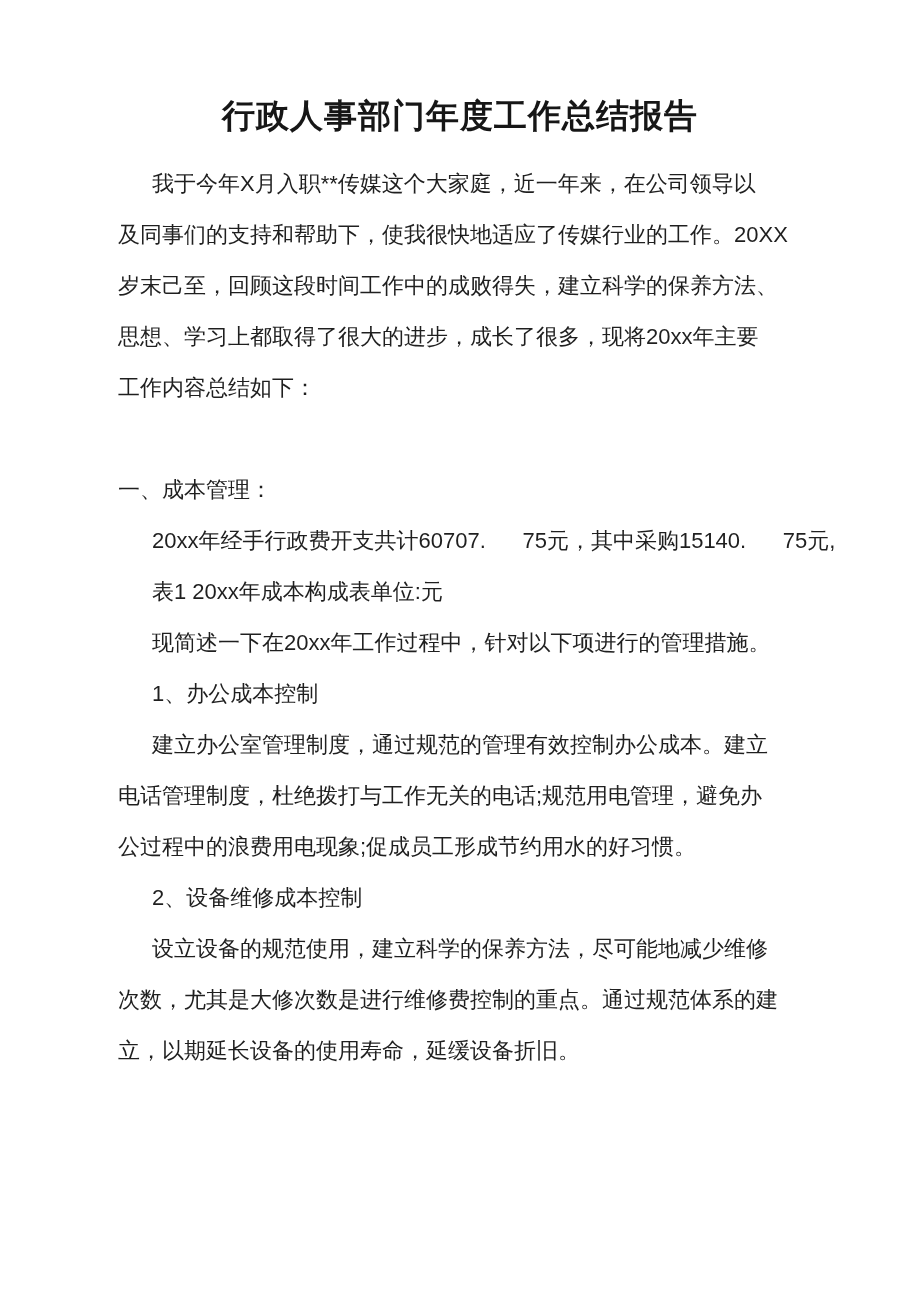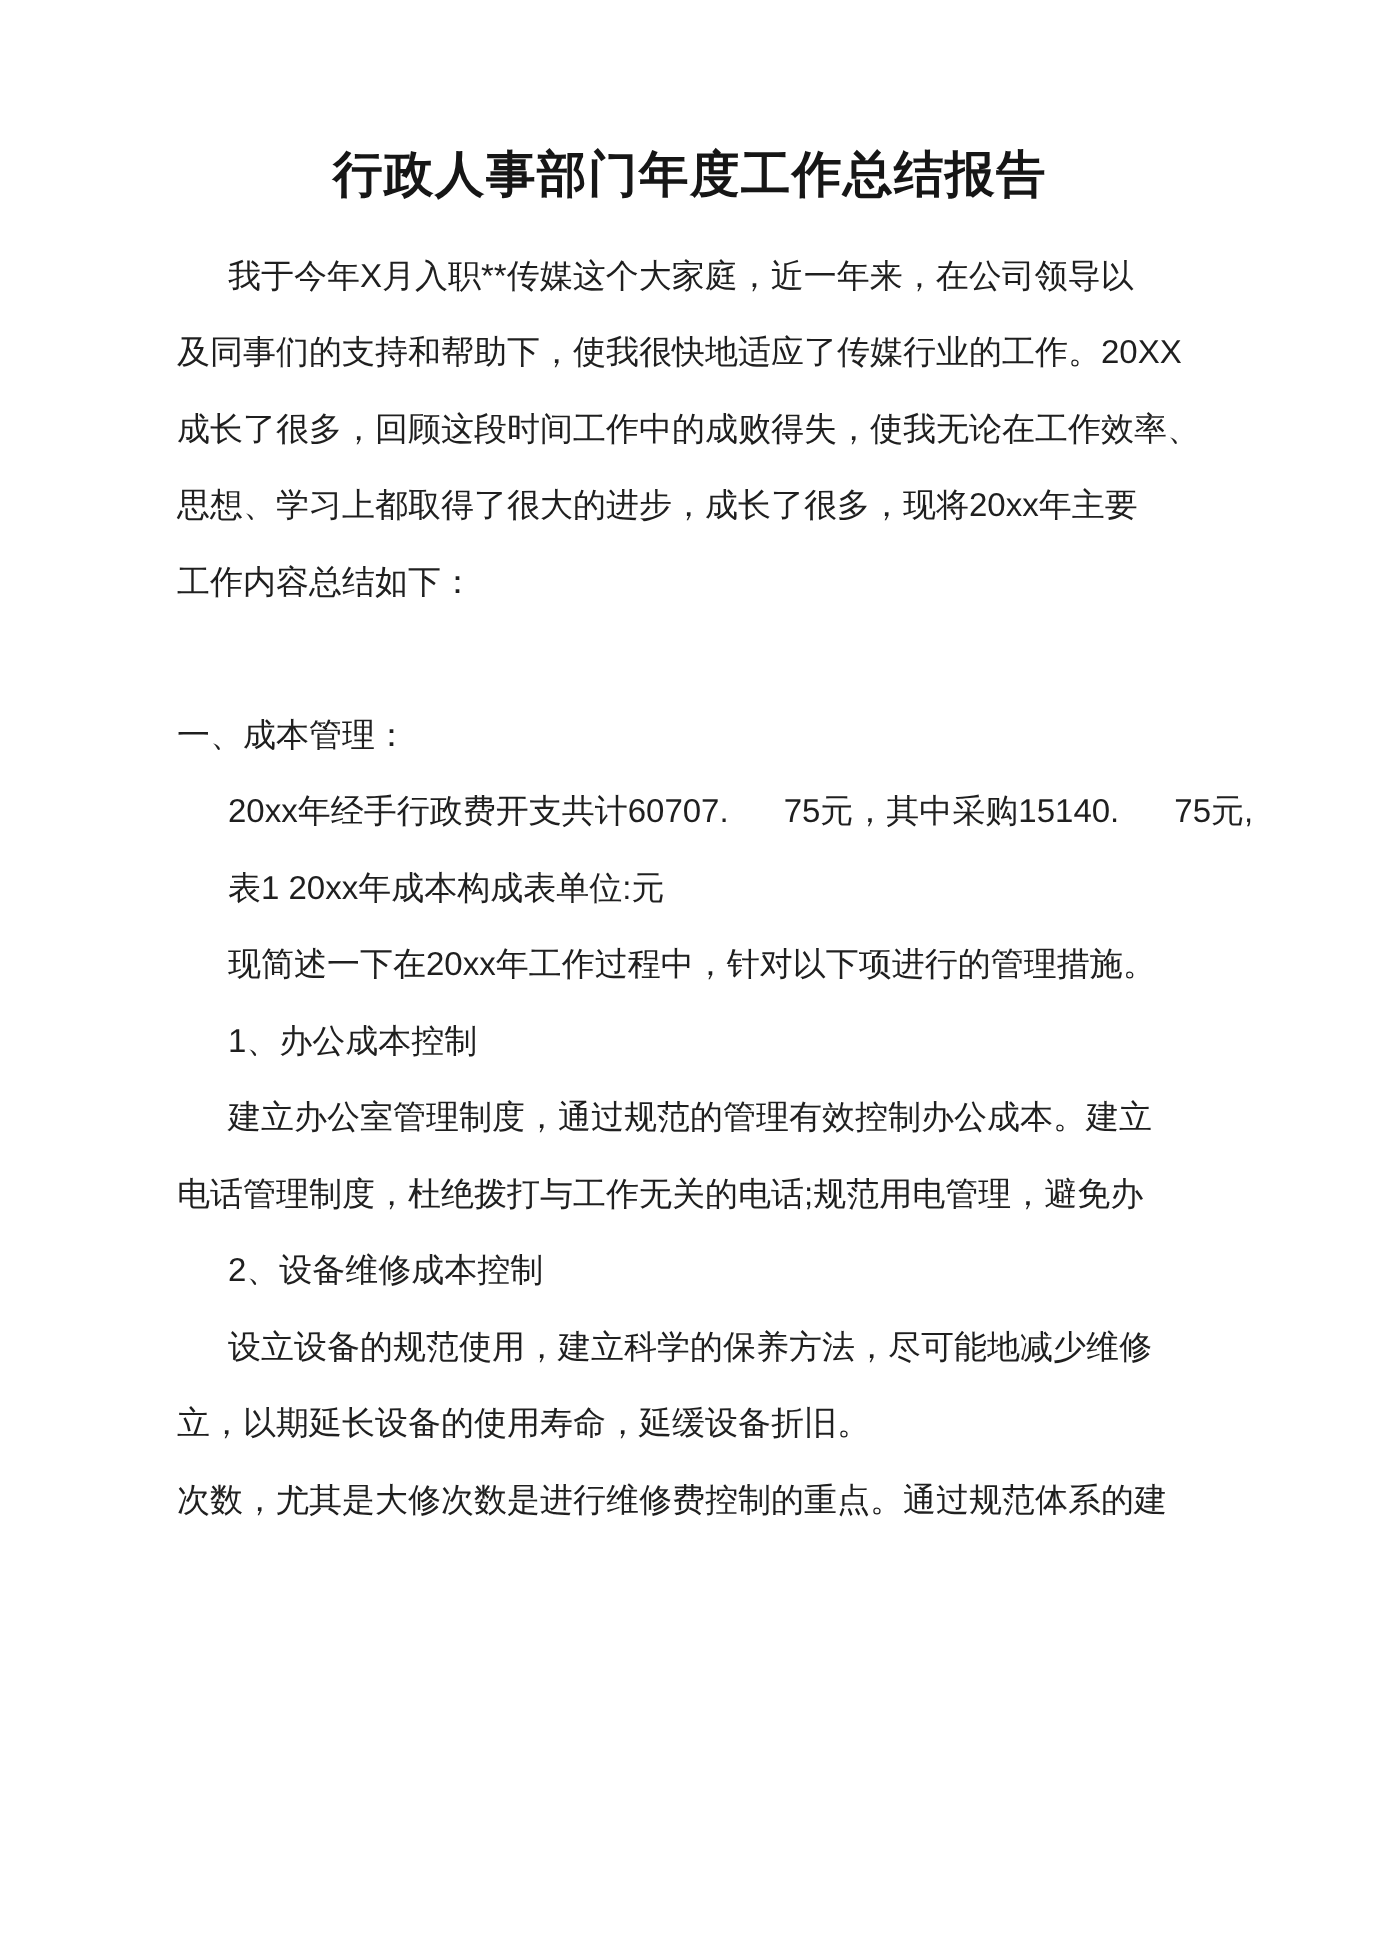--- a/index.html
+++ b/index.html
@@ -48,29 +48,30 @@
   }
 </style>
 </head>
 <body>
 
 <div class="page">
   <h1 class="doc-title">行政人事部门年度工作总结报告</h1>
   <div class="doc-body">
     <div class="line indent">我于今年X月入职**传媒这个大家庭，近一年来，在公司领导以</div>
     <div class="line">及同事们的支持和帮助下，使我很快地适应了传媒行业的工作。20XX</div>
-    <div class="line">成长了很多，回顾这段时间工作中的成败得失，使我无论在工作效率、</div>
+    <div class="line">岁末己至，回顾这段时间工作中的成败得失，建立科学的保养方法、</div>
     <div class="line">思想、学习上都取得了很大的进步，成长了很多，现将20xx年主要</div>
     <div class="line">工作内容总结如下：</div>
     <div class="line"></div>
     <div class="line">一、成本管理：</div>
     <div class="line indent">20xx年经手行政费开支共计60707.      75元，其中采购15140.      75元,</div>
     <div class="line indent">表1 20xx年成本构成表单位:元</div>
     <div class="line indent">现简述一下在20xx年工作过程中，针对以下项进行的管理措施。</div>
     <div class="line indent">1、办公成本控制</div>
     <div class="line indent">建立办公室管理制度，通过规范的管理有效控制办公成本。建立</div>
     <div class="line">电话管理制度，杜绝拨打与工作无关的电话;规范用电管理，避免办</div>
+    <div class="line">公过程中的浪费用电现象;促成员工形成节约用水的好习惯。</div>
     <div class="line indent">2、设备维修成本控制</div>
     <div class="line indent">设立设备的规范使用，建立科学的保养方法，尽可能地减少维修</div>
+    <div class="line">次数，尤其是大修次数是进行维修费控制的重点。通过规范体系的建</div>
     <div class="line">立，以期延长设备的使用寿命，延缓设备折旧。</div>
-    <div class="line">次数，尤其是大修次数是进行维修费控制的重点。通过规范体系的建</div>
   </div>
 </div>
 
 </body></html>

